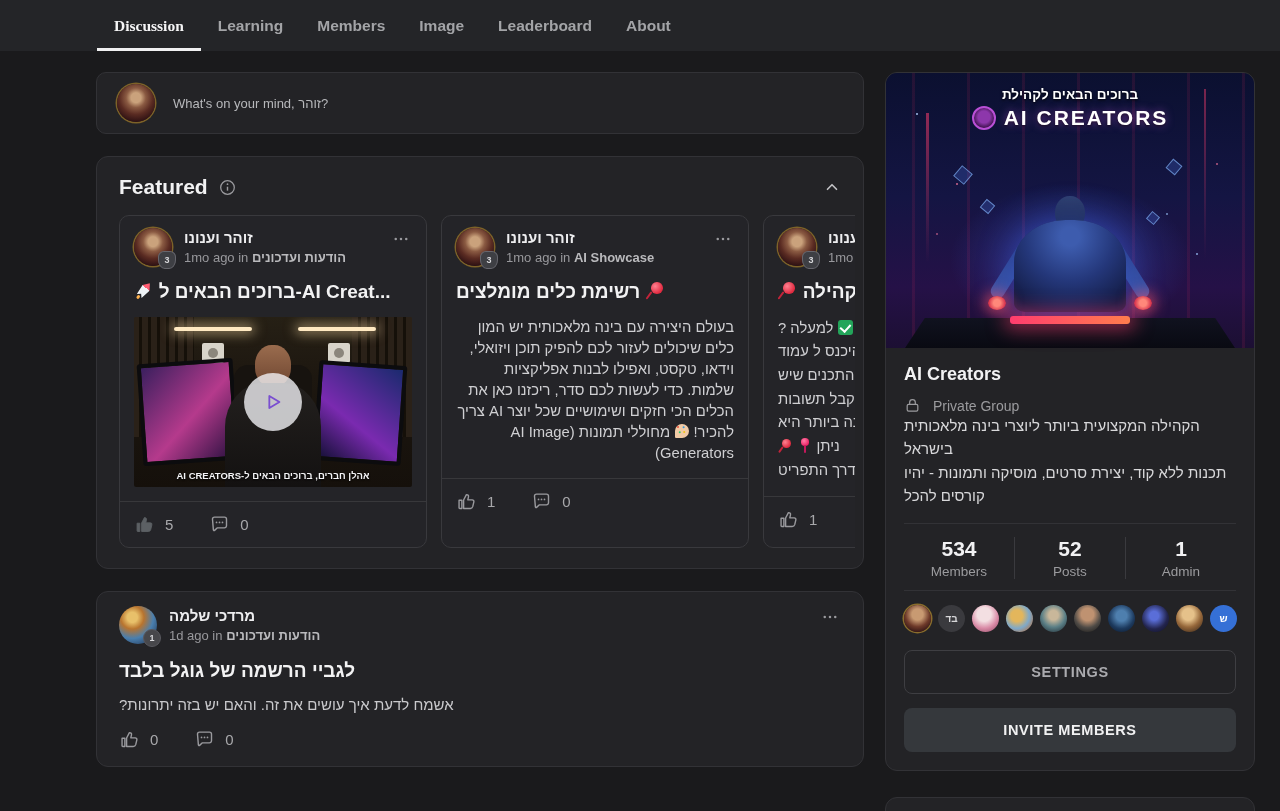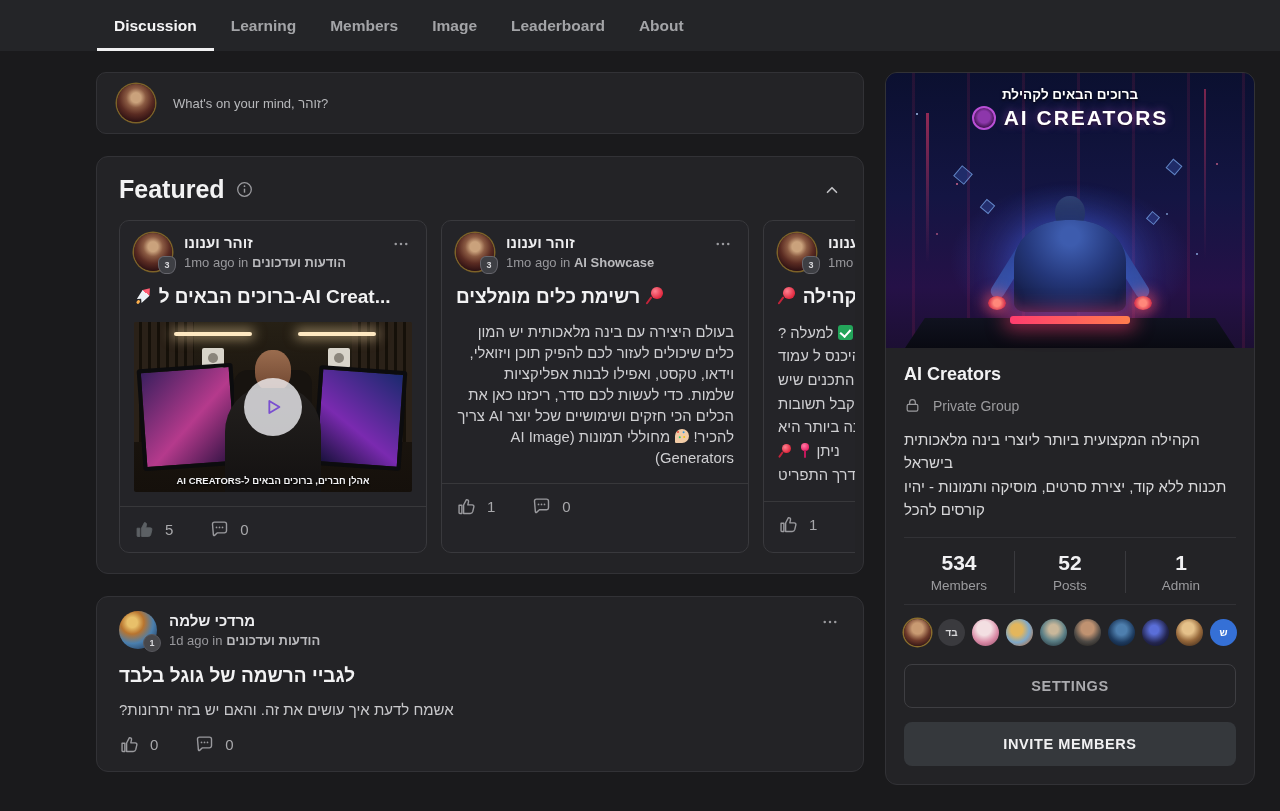--- a/index.html
+++ b/index.html
@@ -1,36 +1,36 @@
 <!DOCTYPE html>
 <html><head>
 <meta charset="utf-8">
 <style>
   html,body{margin:0;padding:0;background:#131315;}
   .page{position:relative;width:1280px;height:811px;overflow:hidden;background:#1a1a1c;
         font-family:"Liberation Sans","DejaVu Sans",sans-serif;color:#e8e8ea;}
   
   .nav{position:absolute;top:0;left:0;width:100%;height:51px;background:#242528;display:flex;padding-left:97px;box-sizing:border-box;}
   .tab{display:flex;align-items:center;padding:0 17px;font-size:15.5px;font-weight:600;color:#a3a4a7;cursor:pointer;}
-  .tab.active{color:#f5f5f6;box-shadow:inset 0 -3px 0 #f0f0f1;}
+  .tab.active{color:#f5f5f6;box-shadow:inset 0 -3px 0 #f0f0f1;font-family:Liberation Serif, serif;}
   
   .main{position:absolute;top:51px;left:0;width:100%;display:flex;padding:21px 0 0 96px;box-sizing:border-box;gap:21px;}
   .feed{width:768px;flex:none;}
   .side{width:370px;flex:none;}
   .panel{background:#232326;border:1px solid #323236;border-radius:12px;box-sizing:border-box;}
   
   .composer{height:62px;border-radius:10px;display:flex;align-items:center;padding:0 20px;gap:18px;cursor:text;}
   .avatar{width:38px;height:38px;border-radius:50%;flex:none;position:relative;}
   .av-zohar{background:radial-gradient(circle at 50% 36%,#caa27c 0 16%,#8a5a42 32%,#5a2b22 54%,#2e1113 78%,#1c0d0e 100%);box-shadow:0 0 0 1.5px #7d6228;}
   .av-mordechai{background:radial-gradient(circle at 35% 30%,#e8c06a 0 14%,#b8742f 32%,#4a7fae 58%,#2c4a6e 82%);}
   .composer-text{font-size:13px;color:#b7b8bb;}
   
   .featured{margin-top:22px;padding:18px 8px 20px 22px;}
   .f-head{display:flex;align-items:center;padding-right:14px;}
-  .f-title{font-size:25px;font-weight:700;color:#f2f2f3;}
+  .f-title{font-size:21px;font-weight:700;color:#f2f2f3;}
   .f-info{margin-left:10px;display:flex;}
   .f-collapse{margin-left:auto;display:flex;cursor:pointer;}
   .cards{display:flex;gap:14px;margin-top:16px;overflow:hidden;}
   .card{width:308px;min-width:308px;background:#242428;border:1px solid #39393d;border-radius:10px;
         padding:12px 14px;box-sizing:border-box;display:flex;flex-direction:column;position:relative;cursor:pointer;}
   .c-head{display:flex;align-items:flex-start;}
   .c-meta{margin-left:12px;margin-top:1px;min-width:0;}
   .c-name{font-size:15px;font-weight:700;color:#ededef;white-space:nowrap;}
   .c-sub{font-size:13px;color:#98989c;margin-top:4px;white-space:nowrap;}
   .c-sub b{color:#bababd;font-weight:700;}
@@ -95,21 +95,21 @@
        120px 150px 0 rgba(160,200,255,.6),210px 160px 0 rgba(255,150,180,.7),280px 140px 0 rgba(160,200,255,.8),20px 120px 0 rgba(255,120,160,.6);}
   .btext{position:absolute;top:14px;width:100%;text-align:center;}
   .btext1{font-size:13.5px;font-weight:700;color:#fff;text-shadow:0 1px 3px #000;}
   .btext2{margin-top:4px;display:flex;align-items:center;justify-content:center;gap:8px;}
   .brand{font-size:21px;font-weight:800;letter-spacing:2px;color:#fff;text-shadow:0 0 8px rgba(190,90,230,.6),0 1px 3px #000;}
   .brain{width:24px;height:24px;border-radius:50%;border:2px solid #b94fd6;box-sizing:border-box;
          background:radial-gradient(circle at 50% 45%,#8d37ab 0 40%,#3a1048 75%);}
   .ginner{padding:16px 18px 18px;}
   .gname{font-size:18px;font-weight:700;color:#f2f2f3;}
   .privacy{margin-top:12px;display:flex;align-items:center;gap:12px;font-size:14px;color:#9b9b9e;}
-  .gdesc{margin-top:14px;font-size:15px;line-height:1.55;color:#d8d8da;text-align:left;}
+  .gdesc{font-size:15px;line-height:1.55;color:#d8d8da;text-align:left;}
   .hr{border-top:1px solid #323236;margin-top:16px;}
   .stats{display:flex;padding:13px 0 11px;text-align:center;}
   .stat{flex:1;}
   .stat+.stat{border-left:1px solid #3a3a3e;}
   .sval{font-size:21px;font-weight:700;color:#f1f1f3;}
   .slab{font-size:13.5px;color:#9b9b9e;margin-top:3px;}
   .avrow{display:flex;gap:7px;margin-top:14px;}
   .sav{width:27px;height:27px;border-radius:50%;flex:none;display:flex;align-items:center;justify-content:center;
        font-size:10px;font-weight:700;color:#d6d6d8;cursor:pointer;}
   .sav1{background:radial-gradient(circle at 50% 35%,#c89a72 0 25%,#6e3a2a 55%,#2c1012 85%);box-shadow:0 0 0 1.5px #8a6d2c;}

